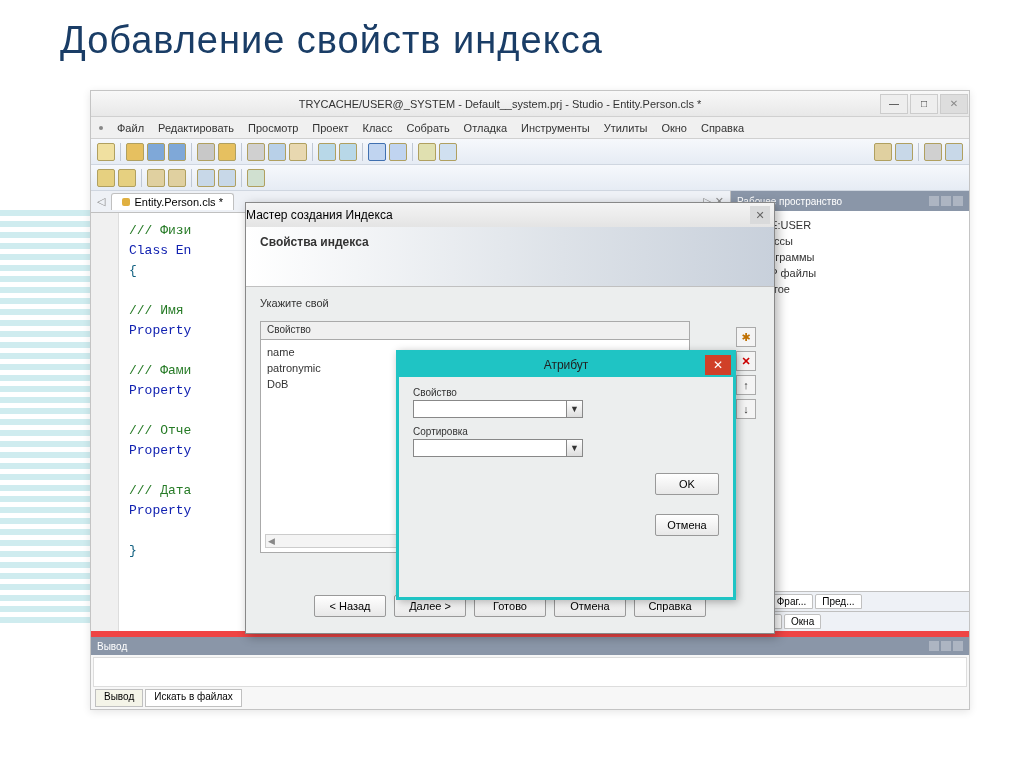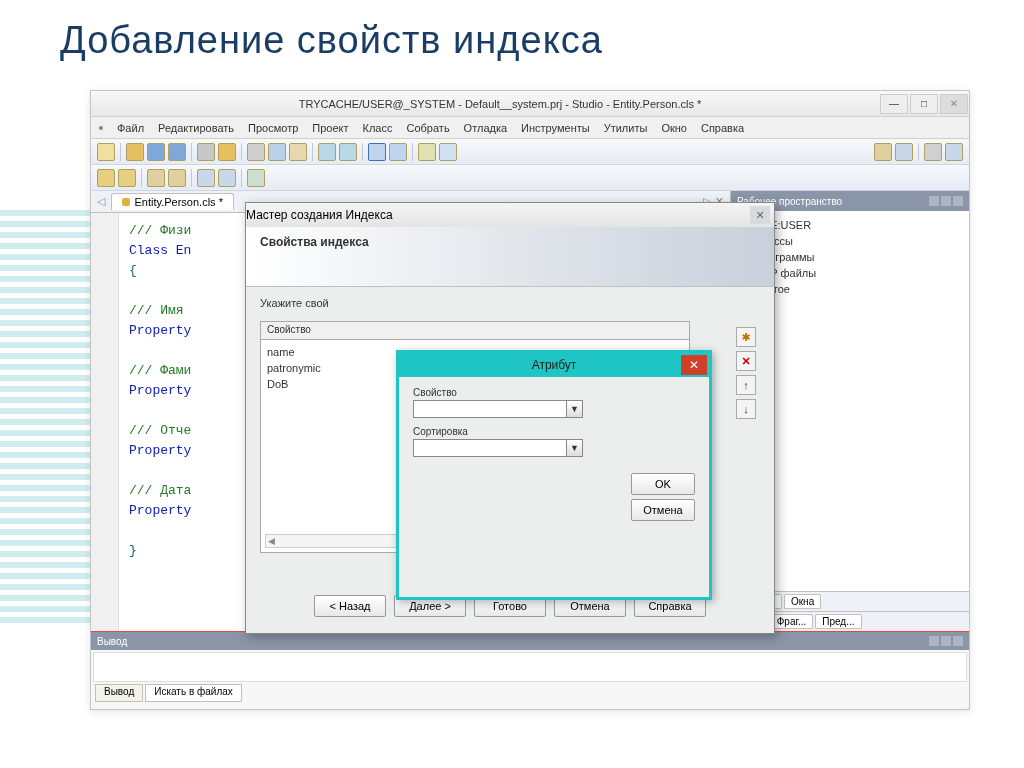--- a/index.html
+++ b/index.html
@@ -34,21 +34,21 @@
 .code .br { color: #106080; }
 .side-pane { flex: 1; background: #f8f8f8; display: flex; flex-direction: column; }
 .side-header { height: 20px; background: #8a96a8; color: #fff; font-size: 10px; display: flex; align-items: center; padding: 0 6px; justify-content: space-between; }
 .side-header .sh-btns { display: flex; gap: 2px; }
 .side-header .sh-btn { width: 10px; height: 10px; background: rgba(255,255,255,.3); }
 .tree { flex: 1; background: #fff; padding: 6px 8px; font-size: 11px; color: #333; }
 .tree div { padding: 2px 0 2px 16px; }
 .tree .root { font-weight: normal; padding-left: 0; }
 .side-tabs-bot { height: 20px; background: #eef1f6; border-top: 1px solid #c0c0c0; display: flex; align-items: center; font-size: 10px; padding: 0 4px; gap: 2px; }
 .side-tabs-bot span { border: 1px solid #c0c0c0; padding: 1px 6px; background: #fff; border-radius: 2px 2px 0 0; }
-.bottom-pane { height: 68px; border-top: 1px solid #ef4444; }
+.bottom-pane { height: 68px; border-top: 6px solid #ef4444; }
 .bottom-header { height: 18px; background: #8a96a8; color: #fff; font-size: 10px; padding: 2px 6px; display:flex; justify-content:space-between; align-items:center;}
 .bottom-body { height: 30px; background: #fff; border: 1px solid #ddd; margin: 2px; }
 .bottom-tabs { height: 18px; display: flex; font-size: 10px; padding: 0 4px; gap: 2px; }
 .bottom-tabs span { border: 1px solid #c0c0c0; padding: 1px 8px; background: #fff; }
 .bottom-tabs span.active { background: #f4f4e8; }
 
 .wizard { position: absolute; left: 155px; top: 112px; width: 530px; height: 432px; background: #eceeee; border: 1px solid #888; box-shadow: 3px 3px 10px rgba(0,0,0,.3); }
 .wizard .w-title { height: 24px; background: linear-gradient(#f4f4f4,#e4e4e4); display: flex; align-items: center; justify-content: flex-start; font-size: 12px; position: relative; }
 .wizard .w-close { position: absolute; right: 4px; top: 3px; width: 20px; height: 18px; background: #d9dadb; color: #666; font-size: 11px; text-align: center; line-height: 18px; }
 .wizard .w-banner { height: 60px; background: linear-gradient(90deg,#fff 0%,#dde2e8 60%,#c8d0db 100%); padding: 8px 14px; font-size: 12px; color: #333; border-bottom: 1px solid #c0c0c0; }
@@ -58,31 +58,31 @@
 .wizard .prop-panel { position: absolute; left: 14px; top: 34px; width: 430px; height: 232px; border: 1px solid #aaa; background: #fff; }
 .wizard .prop-head { height: 18px; background: #f0f0f0; border-bottom: 1px solid #aaa; font-size: 10px; padding: 2px 6px; }
 .wizard .prop-list { padding: 4px 6px; font-size: 11px; line-height: 16px; color: #333; }
 .wizard .prop-scroll { position: absolute; bottom: 4px; left: 4px; right: 4px; height: 14px; border: 1px solid #ccc; background: #f4f4f4; display:flex; justify-content:space-between; align-items:center; font-size:9px; color:#888; padding:0 2px;}
 .wizard .side-btns { position: absolute; right: 18px; top: 40px; display: flex; flex-direction: column; gap: 4px; }
 .wizard .side-btn { width: 20px; height: 20px; border: 1px solid #aaa; background: #f4f4f4; font-size: 11px; text-align: center; line-height: 18px; }
 .wizard .side-btn.del { color: #c00; font-weight: bold; }
 .wizard .w-buttons { position: absolute; bottom: 10px; left: 0; right: 0; height: 28px; display: flex; justify-content: center; gap: 8px; padding: 0 14px; }
 .wizard .w-buttons button { width: 72px; height: 22px; font-size: 11px; background: linear-gradient(#fff,#e8e8e8); border: 1px solid #999; border-radius: 2px; }
 
-.attr-dlg { position: absolute; left: 306px; top: 260px; width: 316px; height: 250px; background: #eceeee; border: 3px solid #1fc4c4; box-shadow: 2px 2px 8px rgba(0,0,0,.3); }
+.attr-dlg { position: absolute; left: 306px; top: 260px; width: 340px; height: 250px; background: #eceeee; border: 3px solid #1fc4c4; box-shadow: 2px 2px 8px rgba(0,0,0,.3); }
 .attr-dlg .a-title { height: 24px; background: #1fc4c4; display: flex; align-items: center; justify-content: center; font-size: 12px; color: #222; position: relative; }
 .attr-dlg .a-close { position: absolute; right: 2px; top: 2px; width: 26px; height: 20px; background: #d04028; color: #fff; font-size: 12px; text-align: center; line-height: 20px; }
 .attr-dlg .a-body { padding: 10px 14px; font-size: 11px; color: #333; }
 .attr-dlg .field-group { margin-bottom: 8px; }
 .attr-dlg .field-group label { display: block; font-size: 10px; margin-bottom: 2px; }
 .attr-dlg .combo { display: flex; }
 .attr-dlg .combo input { flex: 1; height: 18px; border: 1px solid #888; font-size: 11px; padding: 0 3px; }
 .attr-dlg .combo .dd { width: 16px; height: 18px; border: 1px solid #888; border-left: none; background: linear-gradient(#fff,#ddd); font-size: 9px; text-align: center; line-height: 16px; }
 .attr-dlg .txt-in { width: 170px; height: 18px; border: 1px solid #888; font-size: 11px; padding: 0 3px; }
-.attr-dlg .a-btns { position: absolute; right: 14px; top: 120px; display: flex; flex-direction: column; gap: 4px; }
+.attr-dlg .a-btns { position: absolute; right: 14px; top: 120px; display: flex; flex-direction: column; gap: 19px; }
 .attr-dlg .a-btns button { width: 64px; height: 22px; font-size: 11px; background: linear-gradient(#fff,#e8e8e8); border: 1px solid #999; border-radius: 2px; }
 </style>
 </head>
 <body>
 
 <div class="slide-title">Добавление свойств индекса</div>
 
 <div class="stripes">
   <div></div>
     <div></div>
@@ -233,28 +233,28 @@
               <div class="sh-btn"></div>
             </div>
       </div>
       <div class="tree">
         <div class="root">CACHE:USER</div>
         <div>Классы</div>
         <div>Программы</div>
         <div>CSP файлы</div>
         <div>Другое</div>
       </div>
-      <div class="side-tabs-bot">
-        <span>Проект</span>
-        <span>Окна</span>
-      </div>
       <div class="side-tabs-bot" style="border-top:1px solid #c0c0c0;">
         <span>сп...</span>
         <span>Фраг...</span>
         <span>Пред...</span>
+      </div>
+      <div class="side-tabs-bot">
+        <span>Проект</span>
+        <span>Окна</span>
       </div>
     </div>
   </div>
 
   <div class="bottom-pane">
     <div class="bottom-header">
       <span>Вывод</span>
       <div style="display:flex;gap:2px;">
             <div class="sh-btn" style="width:10px;height:10px;background:rgba(255,255,255,.3);"></div>
             <div class="sh-btn" style="width:10px;height:10px;background:rgba(255,255,255,.3);"></div>

